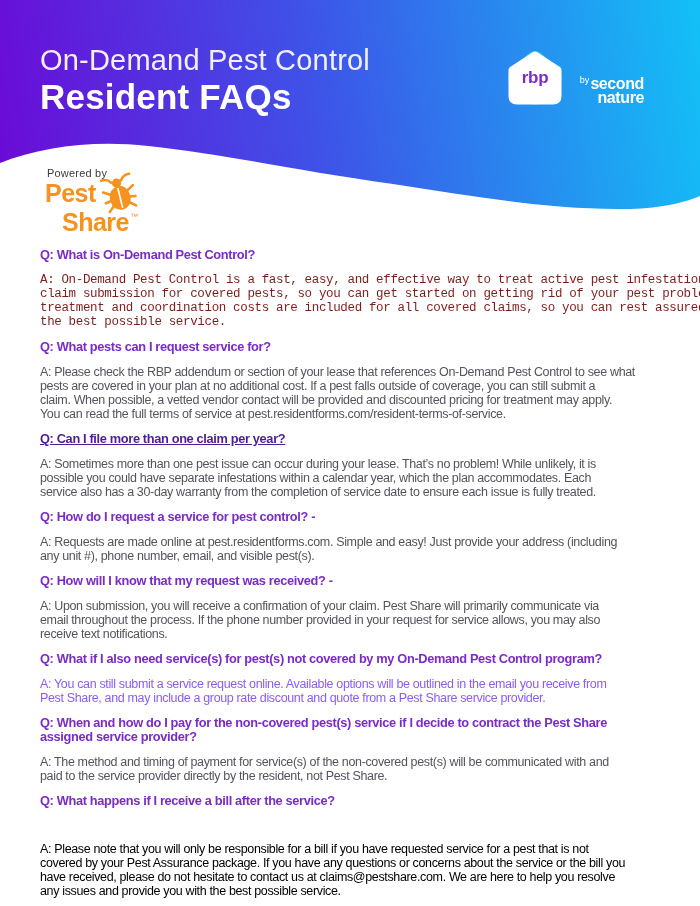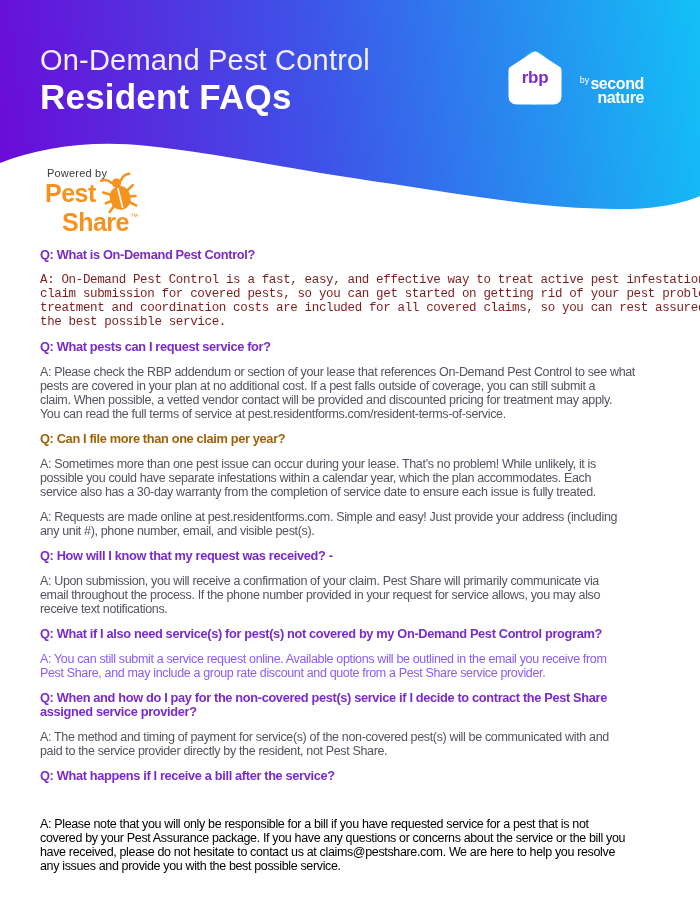--- a/index.html
+++ b/index.html
@@ -119,26 +119,27 @@
 the best possible service.</div>
   </section>
   <section>
     <div class="faq-q" style="color:#7A2BC8;">Q: What pests can I request service for?</div>
     <div class="faq-a" style="color:#57525E;">A: Please check the RBP addendum or section of your lease that references On-Demand Pest Control to see what
 pests are covered in your plan at no additional cost. If a pest falls outside of coverage, you can still submit a
 claim. When possible, a vetted vendor contact will be provided and discounted pricing for treatment may apply.
 You can read the full terms of service at pest.residentforms.com/resident-terms-of-service.</div>
   </section>
   <section>
-    <div class="faq-q" style="color:#a16207;">Q: Can I file more than one claim per year?</div>
+    <div class="faq-q" style="color:#4c1d95;text-decoration:underline;">Q: Can I file more than one claim per year?</div>
     <div class="faq-a" style="color:#57525E;">A: Sometimes more than one pest issue can occur during your lease. That’s no problem! While unlikely, it is
 possible you could have separate infestations within a calendar year, which the plan accommodates. Each
 service also has a 30-day warranty from the completion of service date to ensure each issue is fully treated.</div>
   </section>
   <section>
+    <div class="faq-q" style="color:#7A2BC8;">Q: How do I request a service for pest control? -</div>
     <div class="faq-a" style="color:#57525E;">A: Requests are made online at pest.residentforms.com. Simple and easy! Just provide your address (including
 any unit #), phone number, email, and visible pest(s).</div>
   </section>
   <section>
     <div class="faq-q" style="color:#7A2BC8;">Q: How will I know that my request was received? -</div>
     <div class="faq-a" style="color:#57525E;">A: Upon submission, you will receive a confirmation of your claim. Pest Share will primarily communicate via
 email throughout the process. If the phone number provided in your request for service allows, you may also
 receive text notifications.</div>
   </section>
   <section>

